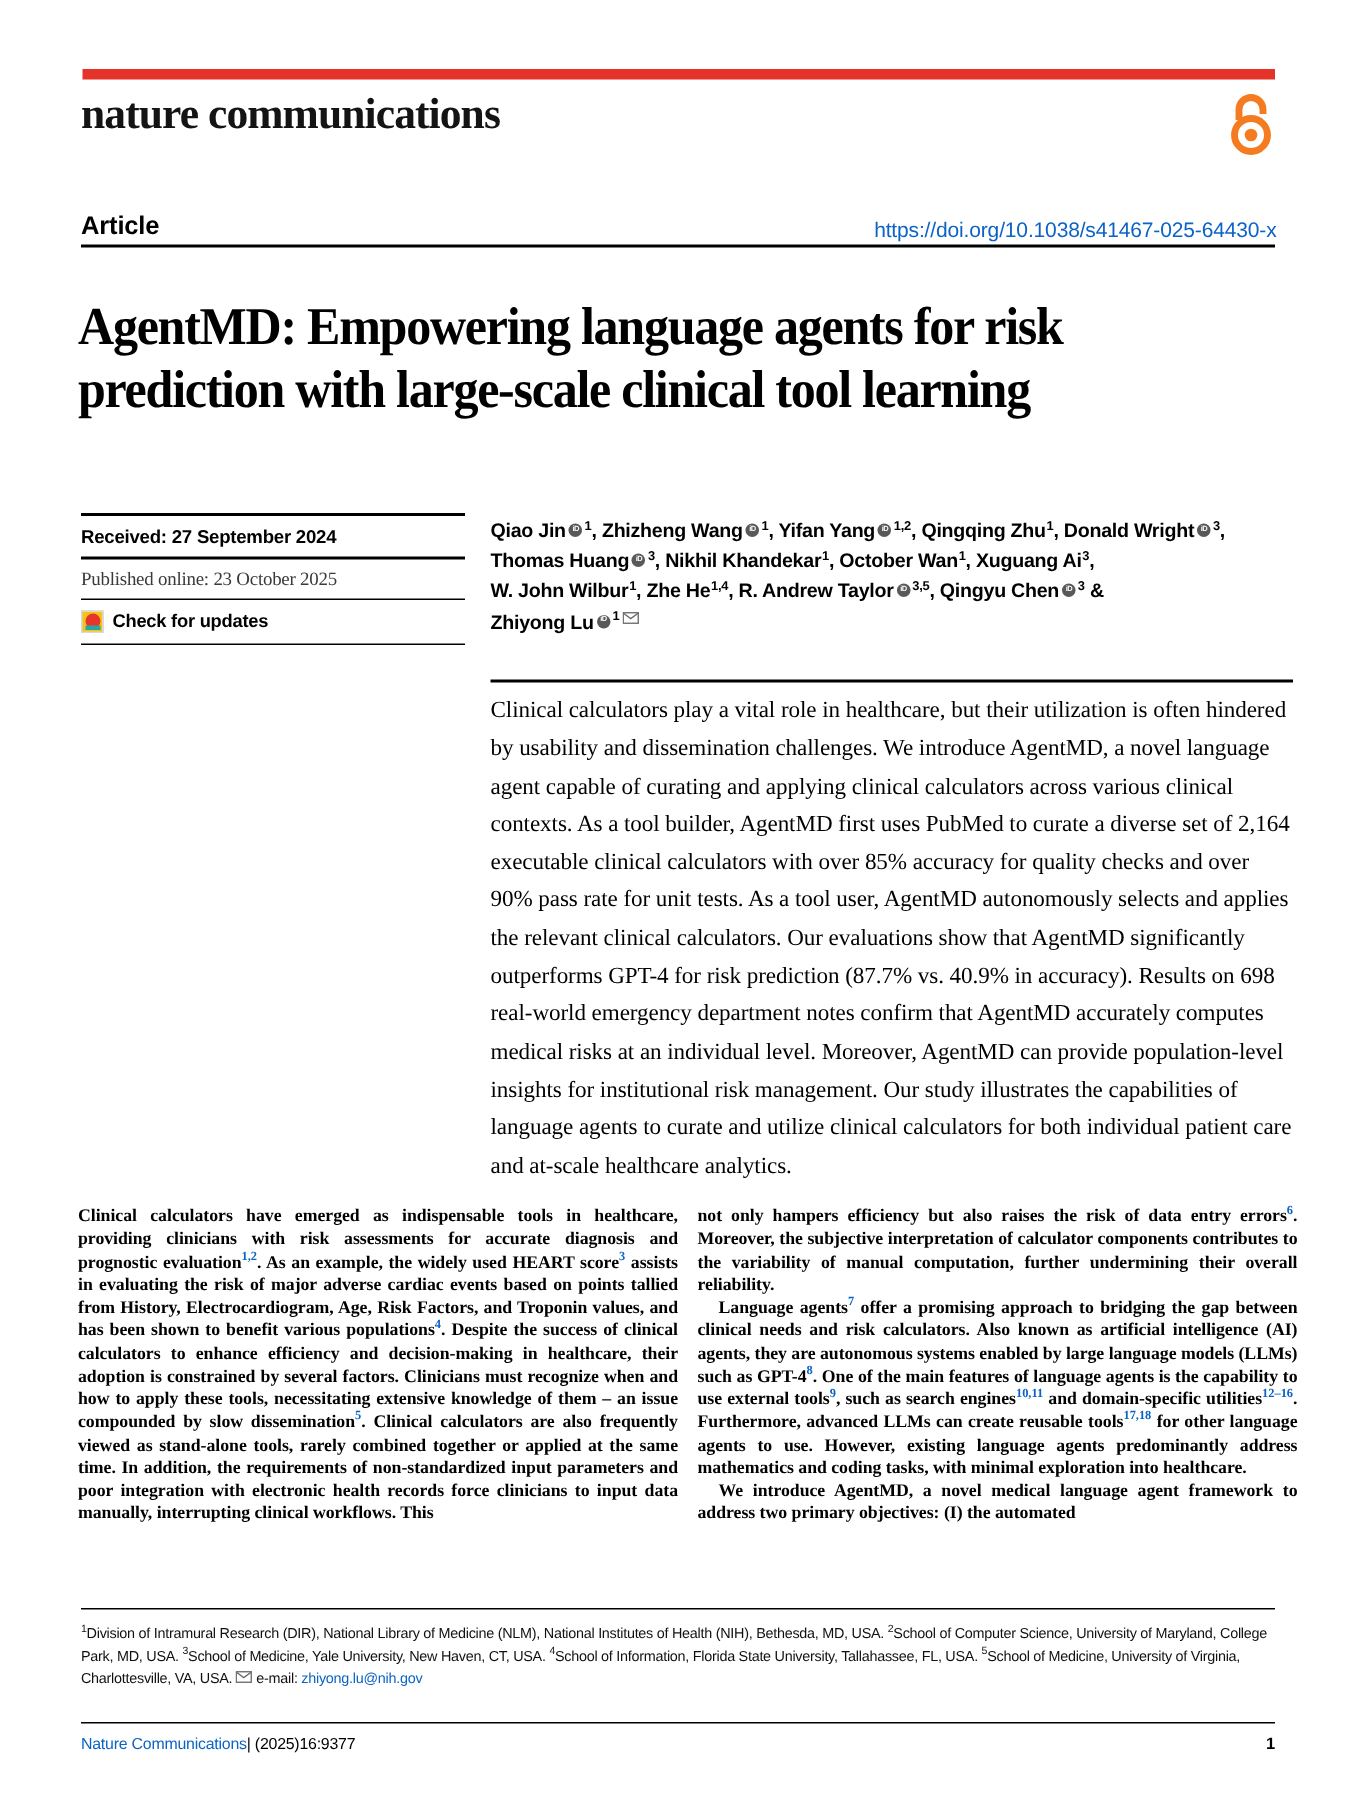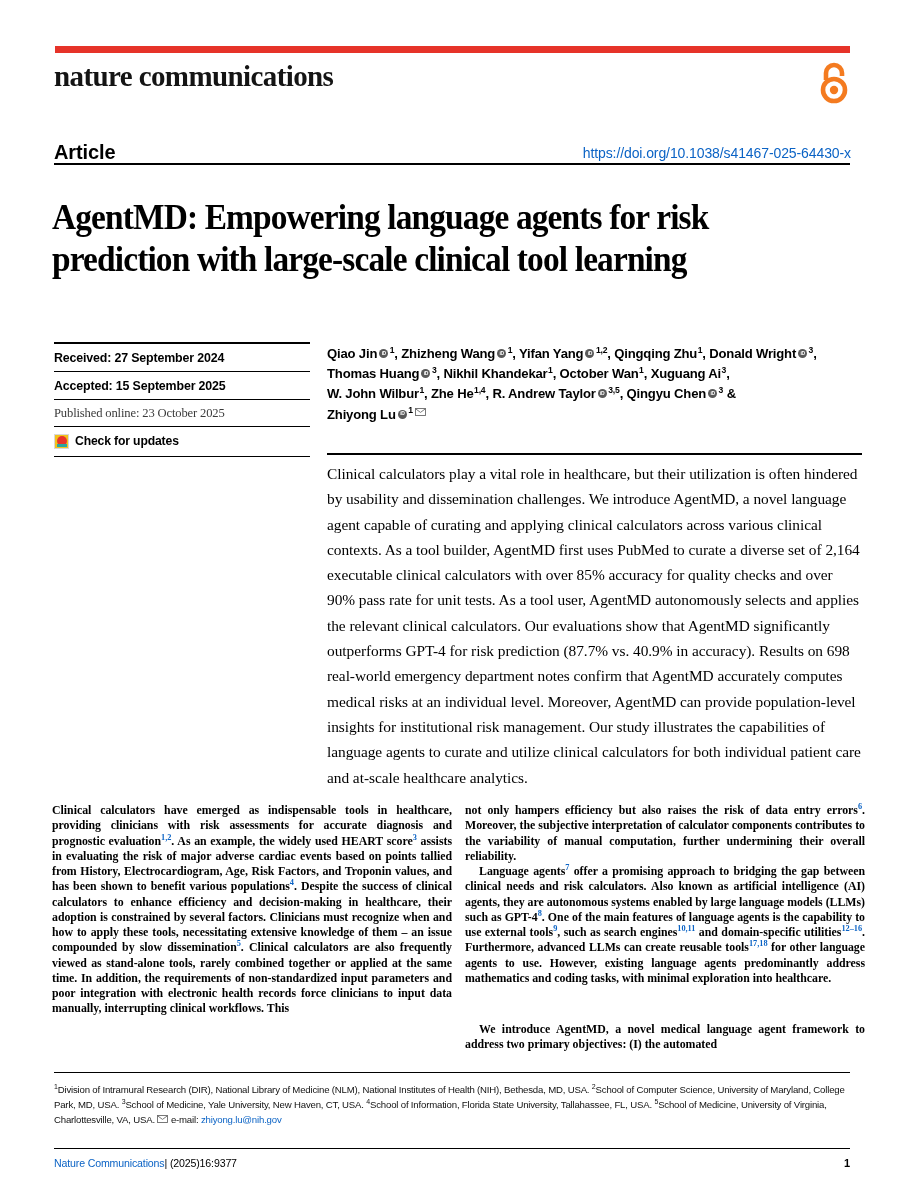--- a/index.html
+++ b/index.html
@@ -53,21 +53,21 @@
   .oa-icon {
     position: absolute;
     right: 52px; top: 62px;
     width: 34px; height: 42px;
   }
 
   
   .article-label {
     position: absolute;
     left: 54px; top: 141px;
-    font-size: 20px;
+    font-size: 17px;
     font-weight: 700;
     letter-spacing: -0.1px;
   }
   .doi-link {
     position: absolute;
     right: 52px; top: 145px;
     font-size: 14px;
     color: #0b63c5;
     text-decoration: none;
     letter-spacing: -0.1px;
@@ -301,21 +301,20 @@
   <div class="article-label">Article</div>
   <a class="doi-link" href="#">https://doi.org/10.1038/s41467-025-64430-x</a>
   <div class="rule-article"></div>
 
   <h1 class="title">AgentMD: Empowering language agents for risk prediction with large-scale clinical tool learning</h1>
 
   <div class="history">
     <div class="rule-thick"></div>
     <div class="hist-row">Received: 27 September 2024</div>
     <div class="rule-thin"></div>
-    <div class="hist-row">Accepted: 15 September 2025</div>
     <div class="rule-thin"></div>
     <div class="hist-row serif">Published online: 23 October 2025</div>
     <div class="rule-thin"></div>
     <div class="check-row">
       <span class="crossmark"></span>
       <span>Check for updates</span>
     </div>
     <div class="rule-thin"></div>
   </div>
 
@@ -331,21 +330,21 @@
 
   <div class="rule-abstract"></div>
   <div class="abstract">Clinical calculators play a vital role in healthcare, but their utilization is often hindered by usability and dissemination challenges. We introduce AgentMD, a novel language agent capable of curating and applying clinical calculators across various clinical contexts. As a tool builder, AgentMD first uses PubMed to curate a diverse set of 2,164 executable clinical calculators with over 85% accuracy for quality checks and over 90% pass rate for unit tests. As a tool user, AgentMD autonomously selects and applies the relevant clinical calculators. Our evaluations show that AgentMD significantly outperforms GPT-4 for risk prediction (87.7% vs. 40.9% in accuracy). Results on 698 real-world emergency department notes confirm that AgentMD accurately computes medical risks at an individual level. Moreover, AgentMD can provide population-level insights for institutional risk management. Our study illustrates the capabilities of language agents to curate and utilize clinical calculators for both individual patient care and at-scale healthcare analytics.</div>
 
   <div class="body-col col-left" id="body-left">
       <p style="text-indent: 0px;">Clinical calculators have emerged as indispensable tools in healthcare, providing clinicians with risk assessments for accurate diagnosis and prognostic evaluation<sup class="cite">1,2</sup>. As an example, the widely used HEART score<sup class="cite">3</sup> assists in evaluating the risk of major adverse cardiac events based on points tallied from History, Electrocardiogram, Age, Risk Factors, and Troponin values, and has been shown to benefit various populations<sup class="cite">4</sup>. Despite the success of clinical calculators to enhance efficiency and decision-making in healthcare, their adoption is constrained by several factors. Clinicians must recognize when and how to apply these tools, necessitating extensive knowledge of them – an issue compounded by slow dissemination<sup class="cite">5</sup>. Clinical calculators are also frequently viewed as stand-alone tools, rarely combined together or applied at the same time. In addition, the requirements of non-standardized input parameters and poor integration with electronic health records force clinicians to input data manually, interrupting clinical workflows. This</p>
     </div>
   <div class="body-col col-right" id="body-right">
       <p style="text-indent: 0px;">not only hampers efficiency but also raises the risk of data entry errors<sup class="cite">6</sup>. Moreover, the subjective interpretation of calculator components contributes to the variability of manual computation, further undermining their overall reliability.</p>
       <p style="text-indent: 14px;">Language agents<sup class="cite">7</sup> offer a promising approach to bridging the gap between clinical needs and risk calculators. Also known as artificial intelligence (AI) agents, they are autonomous systems enabled by large language models (LLMs) such as GPT-4<sup class="cite">8</sup>. One of the main features of language agents is the capability to use external tools<sup class="cite">9</sup>, such as search engines<sup class="cite">10,11</sup> and domain-specific utilities<sup class="cite">12–16</sup>. Furthermore, advanced LLMs can create reusable tools<sup class="cite">17,18</sup> for other language agents to use. However, existing language agents predominantly address mathematics and coding tasks, with minimal exploration into healthcare.</p>
-      <p style="text-indent: 14px; margin-top: 36px;">We introduce AgentMD, a novel medical language agent framework to address two primary objectives: (I) the automated</p>
+      <p style="text-indent: 14px;">We introduce AgentMD, a novel medical language agent framework to address two primary objectives: (I) the automated</p>
     </div>
 
   <div class="rule-foot"></div>
   <div class="affiliations" id="affiliations"><sup>1</sup><span>Division of Intramural Research (DIR), National Library of Medicine (NLM), National Institutes of Health (NIH), Bethesda, MD, USA. </span><sup>2</sup><span>School of Computer Science, University of Maryland, College Park, MD, USA. </span><sup>3</sup><span>School of Medicine, Yale University, New Haven, CT, USA. </span><sup>4</sup><span>School of Information, Florida State University, Tallahassee, FL, USA. </span><sup>5</sup><span>School of Medicine, University of Virginia, Charlottesville, VA, USA. </span><span><svg width="11" height="8" viewBox="0 0 11 8" aria-hidden="true">
           <rect x="0.5" y="0.5" width="10" height="7" fill="none" stroke="#6b6b6b" stroke-width="0.9"></rect>
           <path d="M0.6 0.8 L5.5 4.4 L10.4 0.8" fill="none" stroke="#6b6b6b" stroke-width="0.9"></path>
         </svg> </span><span>e-mail: </span><a class="email-link" href="#">zhiyong.lu@nih.gov</a></div>
 
   <div class="rule-footer"></div>
   <div class="footer">

